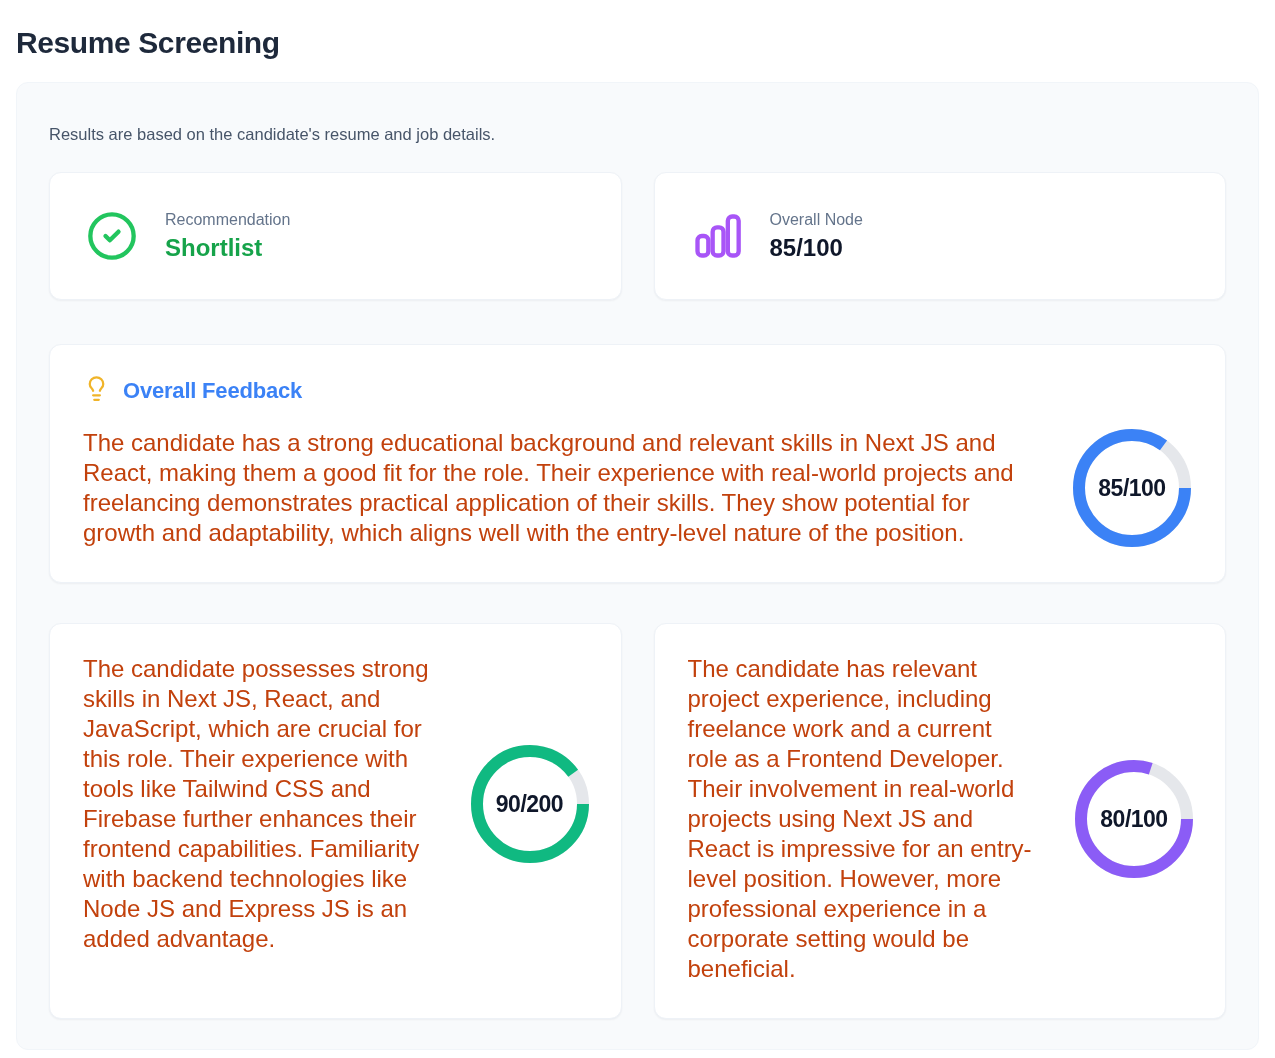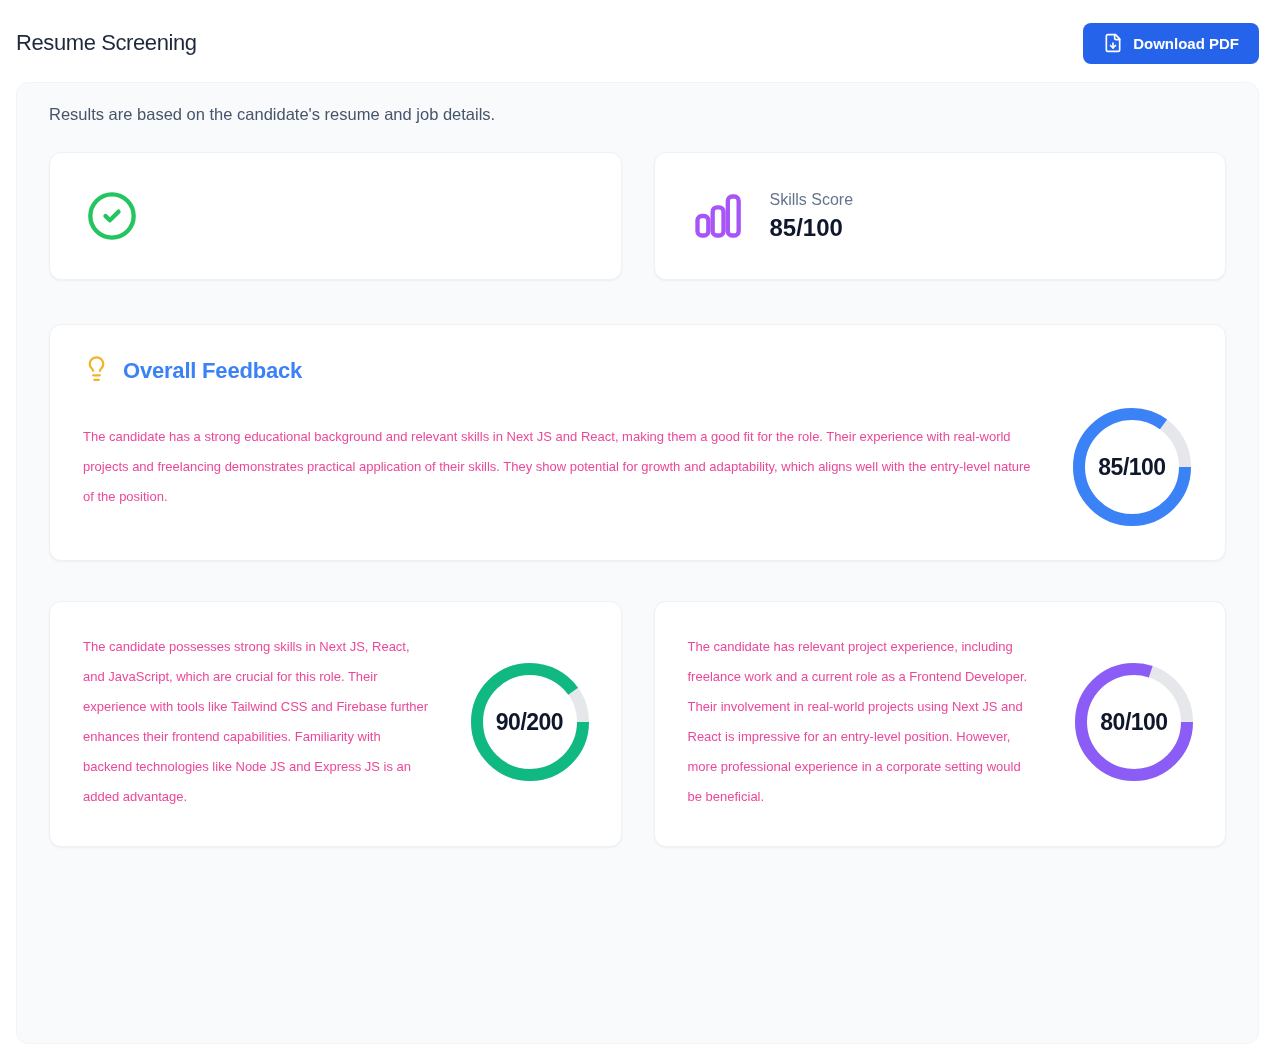--- a/index.html
+++ b/index.html
@@ -9,35 +9,35 @@
     background: #ffffff;
     color: #111827;
   }
 
   
   .top-bar {
     display: flex; align-items: center; justify-content: space-between;
     padding: 20px 16px 16px 16px; height: 82px;
   }
   .page-title {
-    font-size: 22px; font-weight: 400; color: #1e293b; letter-spacing: -0.4px;
+    font-size: 30px; font-weight: 700; color: #1e293b; letter-spacing: -0.4px;
   }
   .btn-download {
     display: flex; align-items: center; gap: 10px;
     background: var(--accent_blue, #2563eb); color: #ffffff;
     border: none; border-radius: 8px; height: 41px; padding: 0 20px;
     font-family: inherit; font-size: 15px; font-weight: 700; cursor: pointer;
   }
   .btn-download svg { display: block; }
 
   
   .panel {
     margin: 0 16px; background: #f8fafc; border-radius: 12px;
     border: 1px solid #f1f5f9;
-    padding: 22px 32px 30px 32px;
+    padding: 42px 32px 30px 32px;
     min-height: 962px;
   }
   .intro { font-size: 16.5px; color: #475569; margin-bottom: 28px; }
 
   
   .grid-2 { display: grid; grid-template-columns: 1fr 1fr; gap: 32px; }
   .card {
     background: #ffffff; border-radius: 12px;
     border: 1px solid #eef2f7;
     box-shadow: 0 1px 2px rgba(15, 23, 42, 0.05);
@@ -50,78 +50,71 @@
 
   .icon-green  { color: var(--green,  #22c55e); }
   .icon-purple { color: var(--purple, #a855f7); }
   .icon-amber  { color: var(--amber,  #f0b429); }
 
   
   .section-card { padding: 30px 34px 34px 33px; }
   .section-head { display: flex; align-items: center; gap: 13px; margin-bottom: 22px; }
   .section-title { font-size: 22px; font-weight: 700; color: #3b82f6; letter-spacing: -0.2px; }
   .section-body { display: flex; align-items: center; gap: 40px; }
-  .section-text { flex: 1; font-size: 13px; line-height: 30px; color: #ec4899; }
+  .section-text { flex: 1; font-size: 24px; line-height: 30px; color: #c2410c; }
 
   .feedback-card { margin: 44px 0 40px 0; }
   .bottom-grid .section-card { padding: 30px 32px 34px 33px; }
   .bottom-grid .section-body { }
 
   
   .ring { position: relative; width: 118px; height: 118px; flex: 0 0 auto; }
   .ring svg { display: block; transform: rotate(0deg); }
   .ring-bg { stroke: var(--ring_track, #e5e7eb); }
   .ring-label {
     position: absolute; inset: 0; display: flex; align-items: center; justify-content: center;
     font-size: 23px; font-weight: 700; color: #0f172a; letter-spacing: -0.5px;
   }
 </style>
 </head>
 <body>
 
 <header class="top-bar">
   <h1 class="page-title">Resume Screening</h1>
-  <button class="btn-download">
-    <span class="btn-icon">
-      <svg width="20" height="20" viewBox="0 0 24 24" fill="none" stroke="currentColor" stroke-width="2" stroke-linecap="round" stroke-linejoin="round">
-        <path d="M15 2H6a2 2 0 0 0-2 2v16a2 2 0 0 0 2 2h12a2 2 0 0 0 2-2V7Z"></path>
-        <path d="M14 2v4a2 2 0 0 0 2 2h4"></path>
-        <path d="M12 18v-6"></path>
-        <path d="m9 15 3 3 3-3"></path>
-      </svg>
-    </span>
-    <span>Download PDF</span>
-  </button>
 </header>
 
 <main class="panel">
 
   <p class="intro">Results are based on the candidate's resume and job details.</p>
 
   <div class="grid-2">
 
     <div class="card stat-card">
       <span class="stat-icon icon-green">
         <svg width="52" height="52" viewBox="0 0 24 24" fill="none" stroke="currentColor" stroke-width="2" stroke-linecap="round" stroke-linejoin="round">
           <circle cx="12" cy="12" r="10"></circle>
           <path d="m9 12 2 2 4-4"></path>
         </svg>
       </span>
+      <div>
+        <div class="stat-label">Recommendation</div>
+        <div class="stat-value green">Shortlist</div>
+      </div>
     </div>
 
     <div class="card stat-card">
       <span class="stat-icon icon-purple">
         <svg width="52" height="52" viewBox="0 0 24 24" fill="none" stroke="currentColor" stroke-width="2" stroke-linecap="round" stroke-linejoin="round">
           <rect x="3" y="12" width="5" height="9" rx="2"></rect>
           <rect x="10" y="8" width="5" height="13" rx="2"></rect>
           <rect x="17" y="3" width="5" height="18" rx="2"></rect>
         </svg>
       </span>
       <div>
-        <div class="stat-label">Skills Score</div>
+        <div class="stat-label">Overall Node</div>
         <div class="stat-value">85/100</div>
       </div>
     </div>
 
   </div>
 
   <section class="card section-card feedback-card">
     <div class="section-head">
       <span class="icon-amber">
         <svg width="27" height="27" viewBox="0 0 24 24" fill="none" stroke="currentColor" stroke-width="2" stroke-linecap="round" stroke-linejoin="round">

